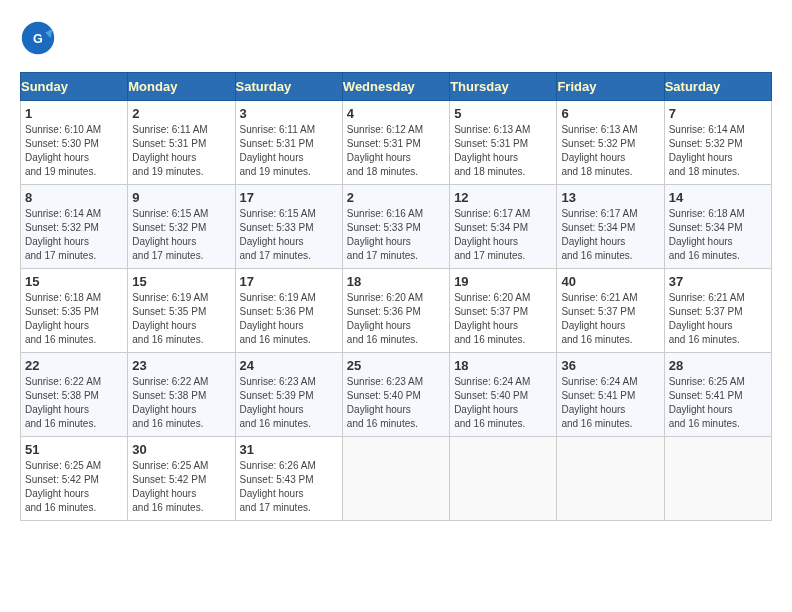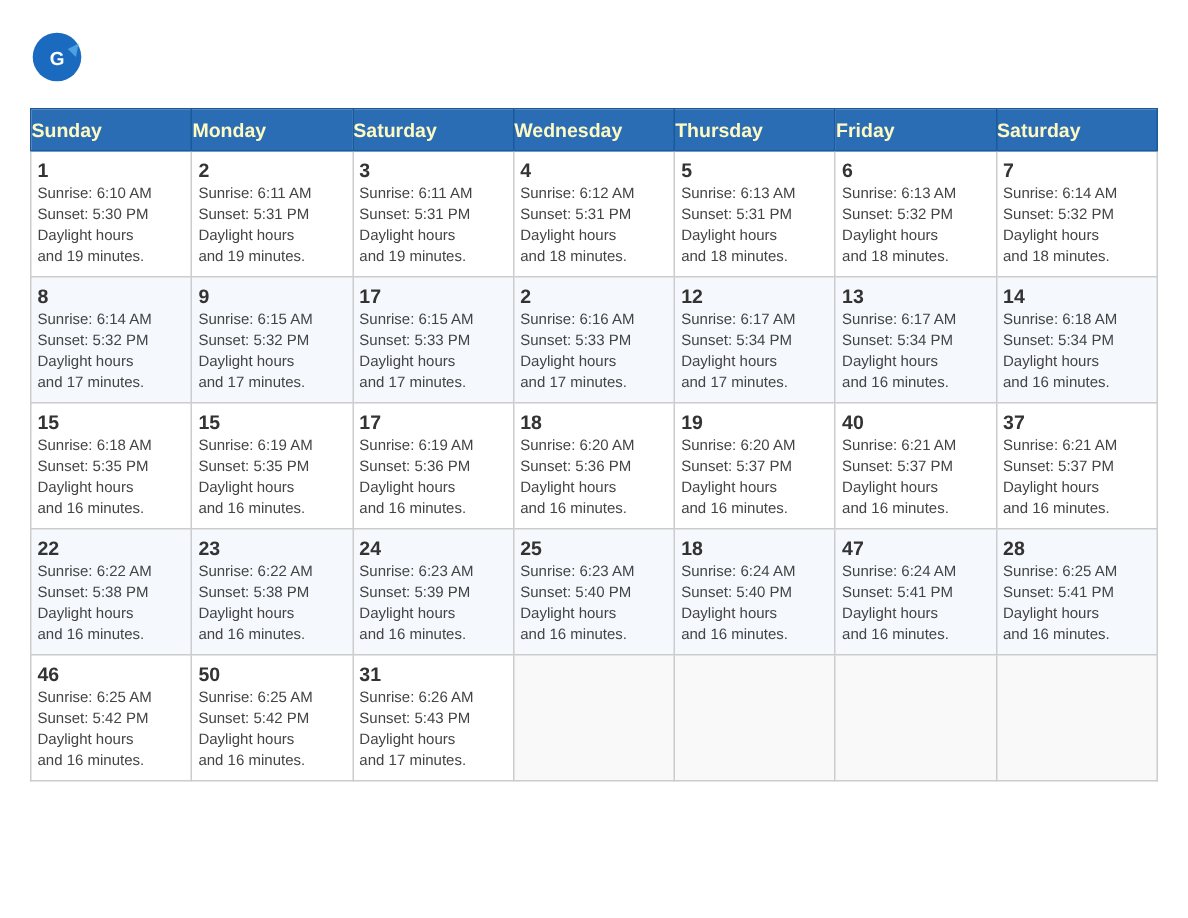--- a/index.html
+++ b/index.html
@@ -352,50 +352,50 @@
         <td>
         <span class="day-number">18</span>
         <div class="day-info">
           Sunrise: 6:24 AM<br>
           Sunset: 5:40 PM<br>
           Daylight hours<br>
           and 16 minutes.
         </div>
       </td>
         <td>
-        <span class="day-number">47</span>
+        <span class="day-number">36</span>
         <div class="day-info">
           Sunrise: 6:24 AM<br>
           Sunset: 5:41 PM<br>
           Daylight hours<br>
           and 16 minutes.
         </div>
       </td>
         <td>
         <span class="day-number">28</span>
         <div class="day-info">
           Sunrise: 6:25 AM<br>
           Sunset: 5:41 PM<br>
           Daylight hours<br>
           and 16 minutes.
         </div>
       </td>
       </tr>
       <tr>
         <td>
-        <span class="day-number">46</span>
+        <span class="day-number">51</span>
         <div class="day-info">
           Sunrise: 6:25 AM<br>
           Sunset: 5:42 PM<br>
           Daylight hours<br>
           and 16 minutes.
         </div>
       </td>
         <td>
-        <span class="day-number">50</span>
+        <span class="day-number">30</span>
         <div class="day-info">
           Sunrise: 6:25 AM<br>
           Sunset: 5:42 PM<br>
           Daylight hours<br>
           and 16 minutes.
         </div>
       </td>
         <td>
         <span class="day-number">31</span>
         <div class="day-info">

